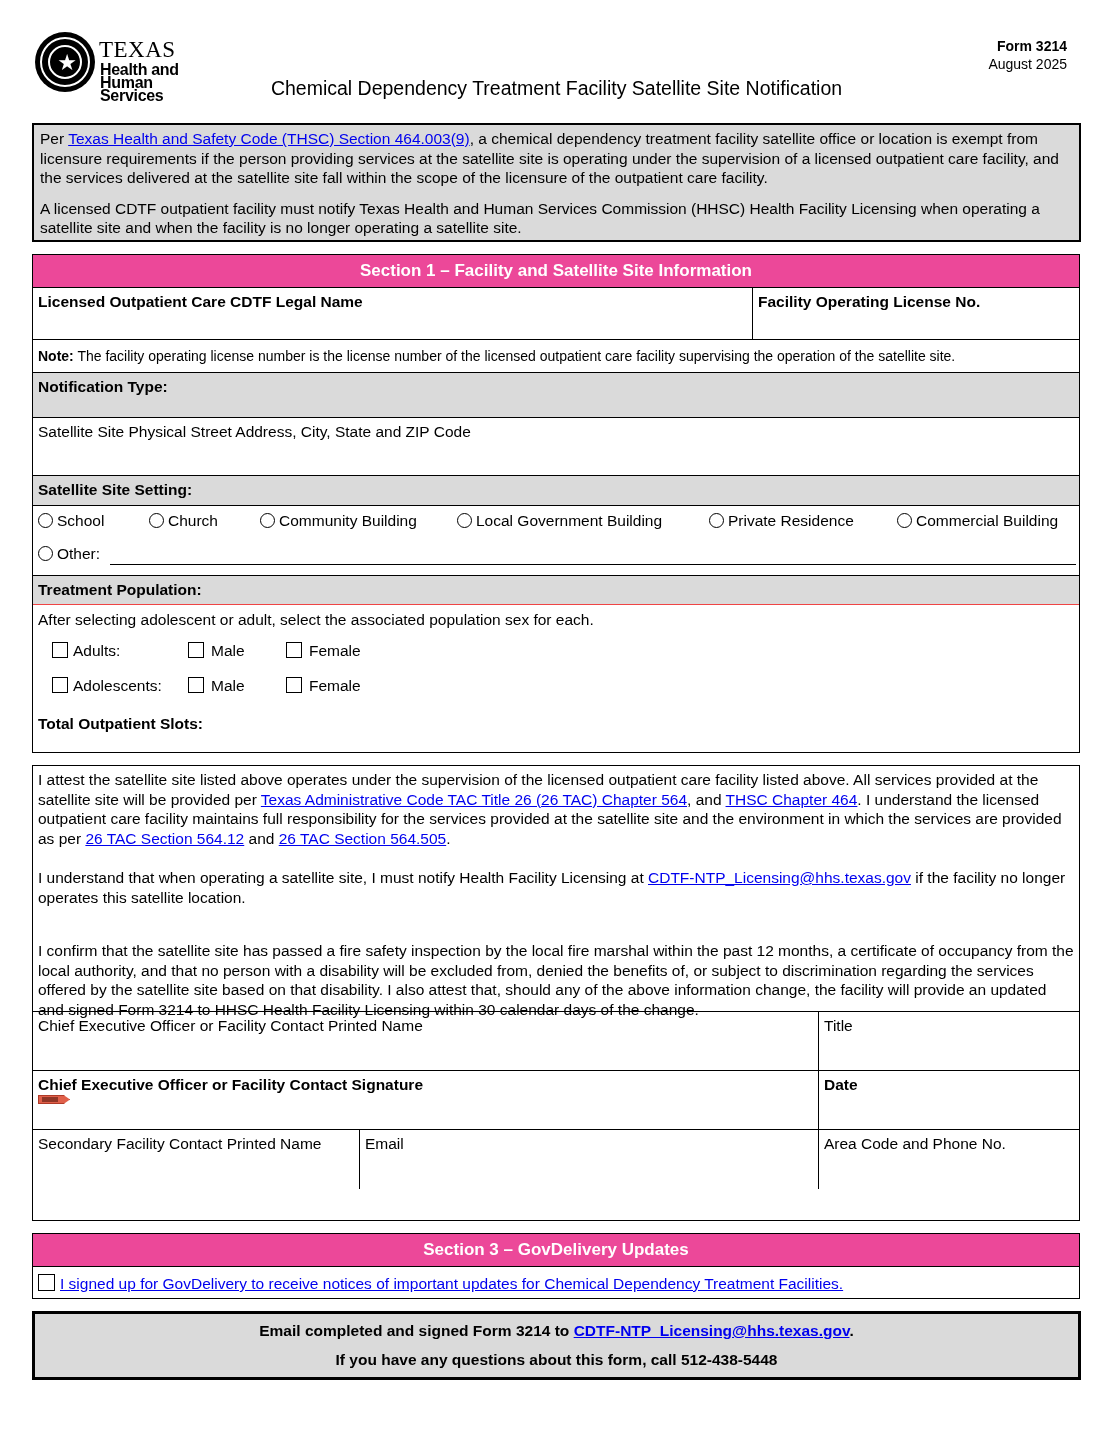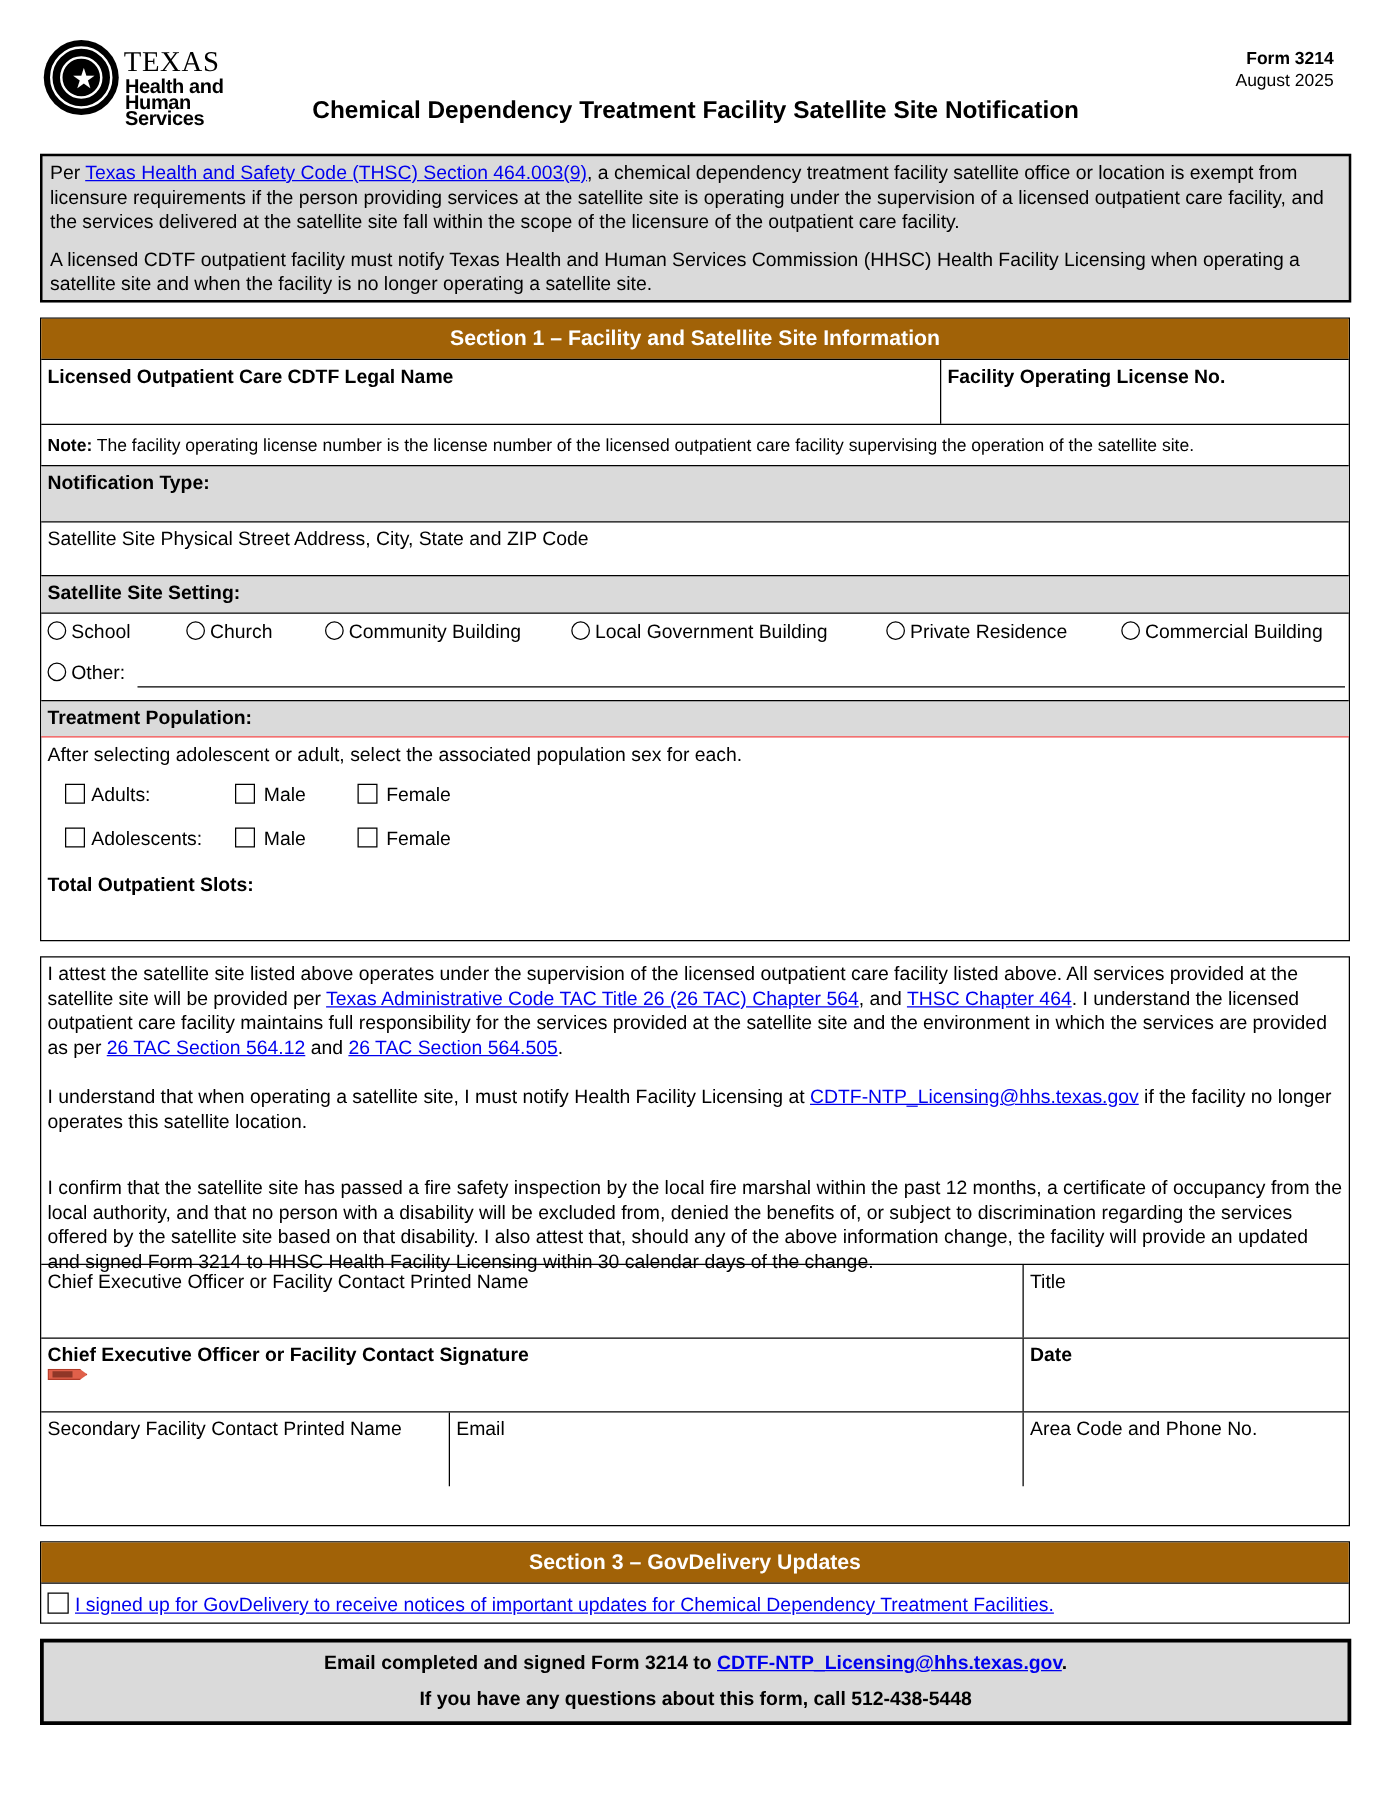--- a/index.html
+++ b/index.html
@@ -10,29 +10,29 @@
   
   .logo { left:35px; top:32px; width:170px; height:62px; }
   .seal { position:absolute; left:0; top:0; width:60px; height:60px; border-radius:50%; background:#000; }
   .seal .ring { position:absolute; left:5px; top:5px; width:50px; height:50px; border-radius:50%; border:2px solid #fff; box-sizing:border-box; }
   .seal .inner { position:absolute; left:13px; top:13px; width:34px; height:34px; border-radius:50%; background:#000; border:2px solid #fff; box-sizing:border-box; }
   .seal .star { position:absolute; left:0; top:3px; width:34px; text-align:center; color:#fff; font-size:22px; line-height:26px; }
   .logo-texas { position:absolute; left:64px; top:6px; font-family:"Liberation Serif", serif; font-size:23px; letter-spacing:0.5px; line-height:24px; }
   .logo-hhs { position:absolute; left:65px; top:31px; font-size:16px; font-weight:bold; line-height:13px; letter-spacing:-0.3px; }
   .form-no { right:46px; top:38px; font-size:14px; font-weight:bold; text-align:right; }
   .form-date { right:46px; top:56px; font-size:14px; text-align:right; }
-  .title { left:0; width:1113px; top:77px; text-align:center; font-size:19.5px; font-weight:bold; }
+  .title { left:0; width:1113px; top:77px; text-align:center; font-size:19.5px; font-weight:normal; }
 
   
   .intro { left:32px; top:123px; width:1049px; height:119px; box-sizing:border-box; border:2px solid #000; background:#dadada; padding:4px 6px; font-size:15.5px; line-height:19.6px; }
   .intro p { margin:0 0 11px 0; }
 
   
   .section { position:absolute; left:32px; width:1048px; border:1px solid #000; box-sizing:border-box; }
-  .sec-head { background:#a16207; color:#fff; text-align:center; font-weight:bold; font-size:17px; height:32px; line-height:32px; }
+  .sec-head { background:#ec4899; color:#fff; text-align:center; font-weight:bold; font-size:17px; height:32px; line-height:32px; }
   .row { border-top:1px solid #000; box-sizing:border-box; position:relative; }
   .row.gray { background:#dadada; }
   .cell-text { position:absolute; left:5px; font-size:15.5px; }
   .bold { font-weight:bold; }
   .radio { display:inline-block; width:15px; height:15px; border:1px solid #000; border-radius:50%; box-sizing:border-box; vertical-align:-2px; margin-right:4px; cursor:pointer; background:#fff; }
   .chk { display:inline-block; width:16px; height:16px; border:1px solid #000; box-sizing:border-box; vertical-align:-2px; margin-right:5px; cursor:pointer; background:#fff; }
   .opt { position:absolute; font-size:15.5px; white-space:nowrap; }
   .vline { position:absolute; top:0; bottom:0; border-left:1px solid #000; }
   .body-text { font-size:15.5px; line-height:19.6px; padding:3px 5px; }
   .body-text p { margin:0 0 19.6px 0; }
@@ -75,21 +75,21 @@
     <div class="vline" style="left:719px;"></div>
     <div class="cell-text bold" style="left:725px; top:5px;">Facility Operating License No.</div>
     <div class="abs" style="left:720px; top:0; width:326px; height:51px; cursor:text;"></div>
   </div>
   <div class="row" style="height:33px;">
     <div class="cell-text" style="top:8px; font-size:14px;"><span class="bold">Note:</span><span> The facility operating license number is the license number of the licensed outpatient care facility supervising the operation of the satellite site.</span></div>
   </div>
   <div class="row gray" style="height:45px;">
     <div class="cell-text bold" style="top:5px;">Notification Type:</div>
   </div>
-  <div class="row" style="height:43px;text-decoration:underline;">
+  <div class="row" style="height:58px;text-decoration:underline;">
     <div class="cell-text" style="top:5px;">Satellite Site Physical Street Address, City, State and ZIP Code</div>
     <div class="abs" style="left:0; top:24px; width:1046px; height:27px; cursor:text;"></div>
   </div>
   <div class="row gray" style="height:30px;">
     <div class="cell-text bold" style="top:5px;">Satellite Site Setting:</div>
   </div>
   <div class="row" style="height:70px;">
     <div class="opt" style="left:5px; top:6px;"><span class="radio"></span><span>School</span></div>
     <div class="opt" style="left:116px; top:6px;"><span class="radio"></span><span>Church</span></div>
     <div class="opt" style="left:227px; top:6px;"><span class="radio"></span><span>Community Building</span></div>

